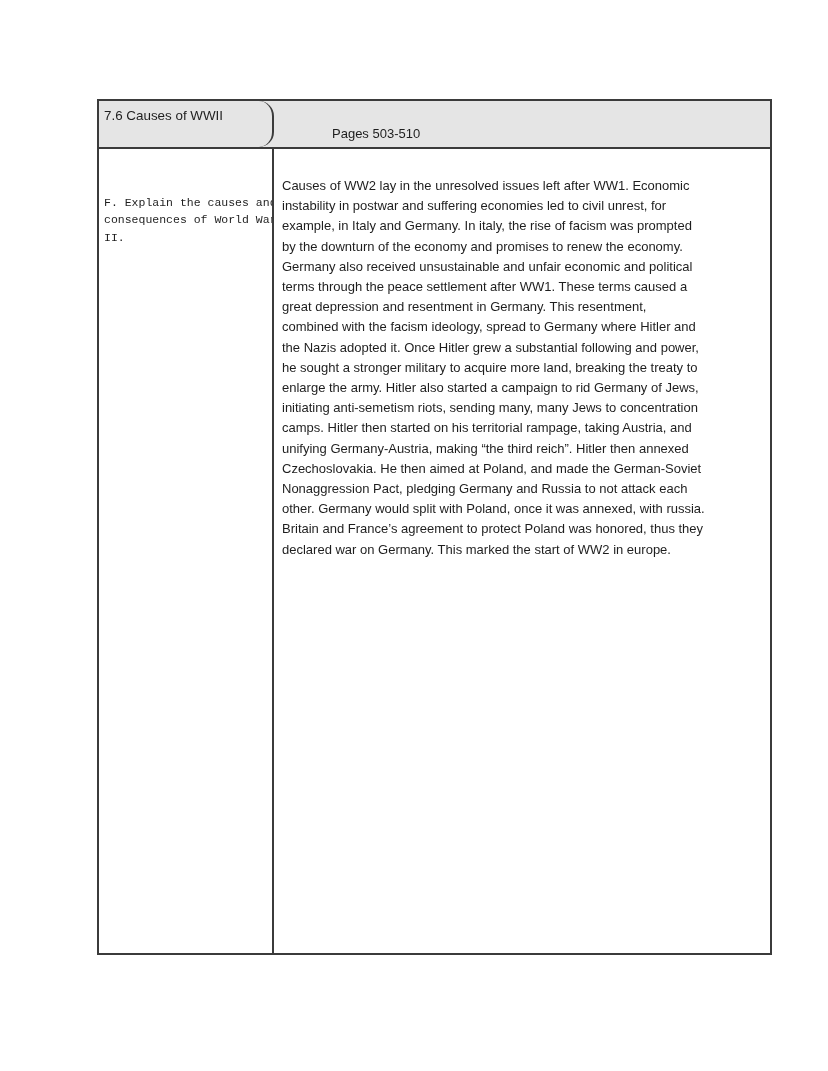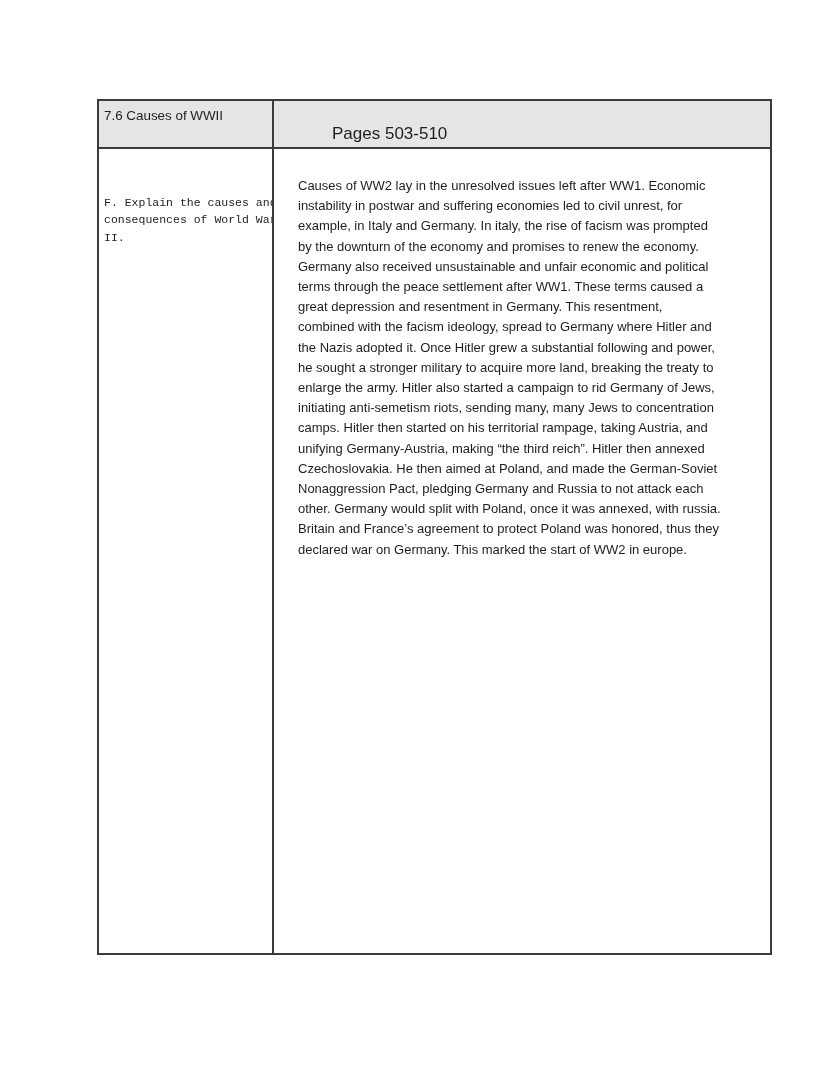--- a/index.html
+++ b/index.html
@@ -49,38 +49,38 @@
     flex: 0 0 175px;
     border-right: 2px solid #3b3b3b;
   }
   .col-right {
     flex: 1 1 auto;
   }
   .header-topic {
     padding: 6px 5px 0 5px;
     font-size: 13.4px;
     line-height: 17px;
+    border-radius: 15px;
   }
   .header-pages {
     padding: 24px 5px 0 58px;
-    font-size: 17px;
+    font-size: 13px;
     line-height: 17px;
   }
   .prompt-cell {
     padding: 45px 6px 0 5px;
   }
   .prompt-text {
     font-size: 11.5px;
     line-height: 17.3px;
     white-space: pre;
     font-family: Liberation Mono, monospace;
   }
   .answer-cell {
     padding: 27px 0 0 8px;
-    margin-left: 16px;
   }
   .para {
     margin: 0 0 18px 0;
     font-size: 13px;
     line-height: 20.2px;
     white-space: pre;
   }
 </style>
 </head>
 <body>

